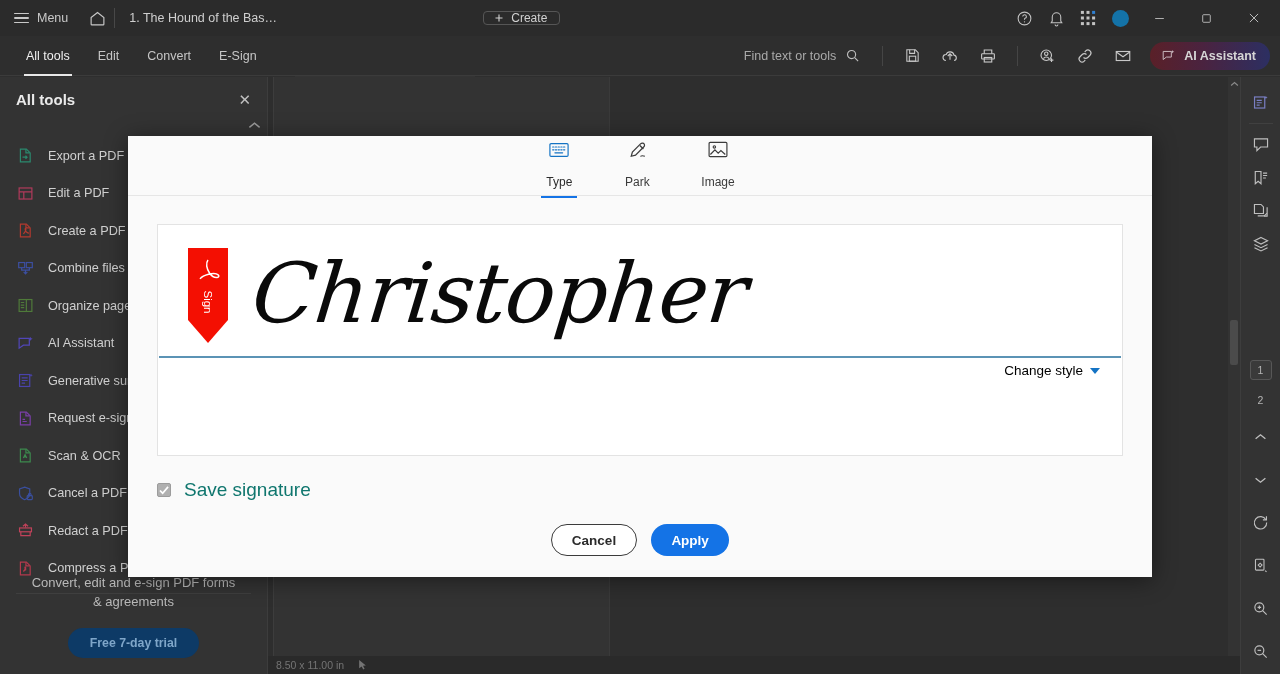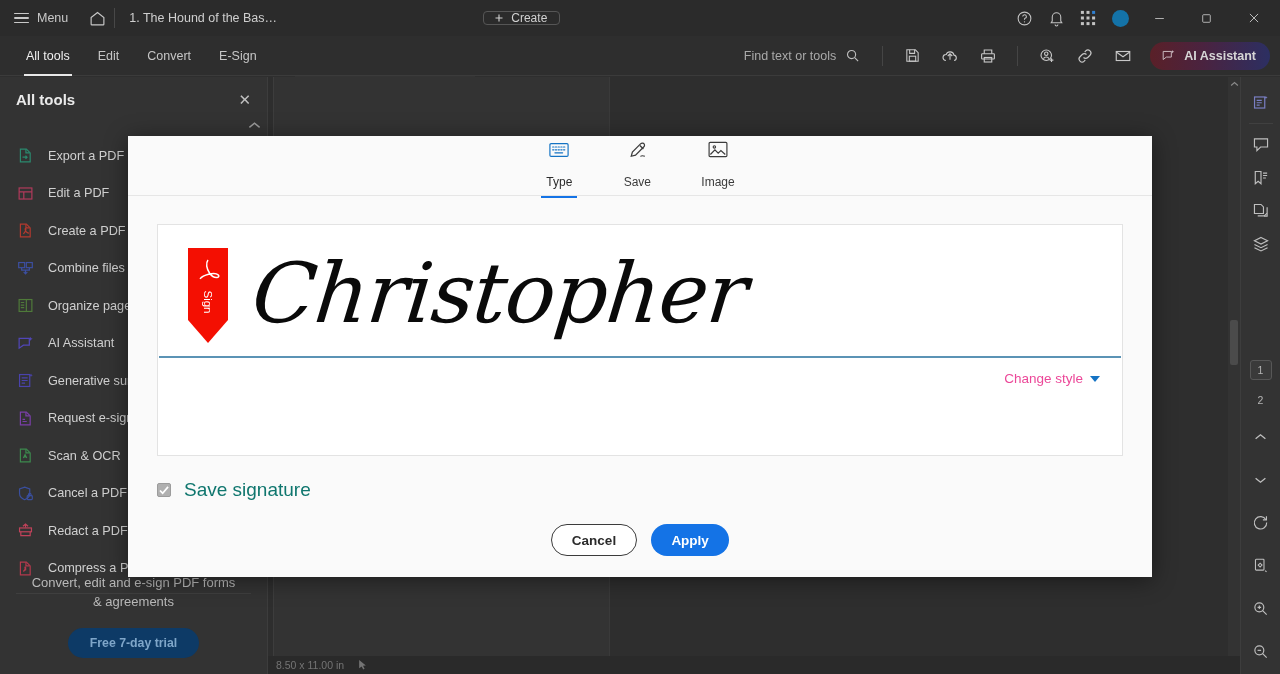--- a/index.html
+++ b/index.html
@@ -175,23 +175,23 @@
   }
   .sig-text {
     position: absolute; left: 95px; top: -2px; height: 140px;
     display: flex; align-items: center;
     font-family: "DejaVu Serif", serif;
     font-style: italic; font-size: 83px; color: #0a0a0a;
     letter-spacing: -1px;
     transform: skewX(-6deg);
   }
   .change-style {
-    position: absolute; right: 22px; top: 146px;
+    position: absolute; right: 22px; top: 138px;
     display: flex; align-items: center; gap: 7px;
-    color: #ec4899; font-size: 13.5px;
+    color: #000000; font-size: 13.5px;
   }
   .cs-caret { width: 0; height: 0; border-left: 5px solid transparent; border-right: 5px solid transparent; border-top: 6px solid #1473c4; }
 
   .save-row { display: flex; align-items: center; gap: 13px; margin: 23px 0 0 29px; }
   .chk {
     width: 14px; height: 14px; background: #b0b0b0; border: 1px solid #9c9c9c; border-radius: 2px;
     display: flex; align-items: center; justify-content: center;
   }
   .chk svg { display: block; }
   .save-lbl { color: #0f766e; font-size: 19px; }
@@ -635,21 +635,21 @@
         <span class="m-lbl">Type</span>
       </div>
       <div class="m-tab">
         <span class="m-ic">
           <svg width="21" height="18" viewBox="0 0 22 19" fill="none" stroke="#3b3b3b" stroke-width="1.3">
             <path d="M17.5 2.5c1.2 1.2 1.2 2.6 0 3.8l-8.6 8.6-4.5 1.2 1.2-4.5 8.6-8.6c1-1 2.1-1.1 3.3-.5z"></path>
             <path d="M13.5 4.8l3.7 3.7"></path>
             <path d="M14 16.2c1.5-.9 3.2-.7 4.8 0" stroke-width="1.1"></path>
           </svg>
         </span>
-        <span class="m-lbl">Save</span>
+        <span class="m-lbl">Park</span>
       </div>
       <div class="m-tab">
         <span class="m-ic">
           <svg width="20" height="17" viewBox="0 0 22 18" fill="none" stroke="#3b3b3b" stroke-width="1.3">
             <rect x="1.2" y="1.2" width="19.6" height="15.6" rx="1.2"></rect>
             <circle cx="7" cy="6.2" r="1.3"></circle>
             <path d="M2.6 14.5l5-5.2 3.6 3.7 3-2.8 4.8 4.3"></path>
           </svg>
         </span>
         <span class="m-lbl">Image</span>

